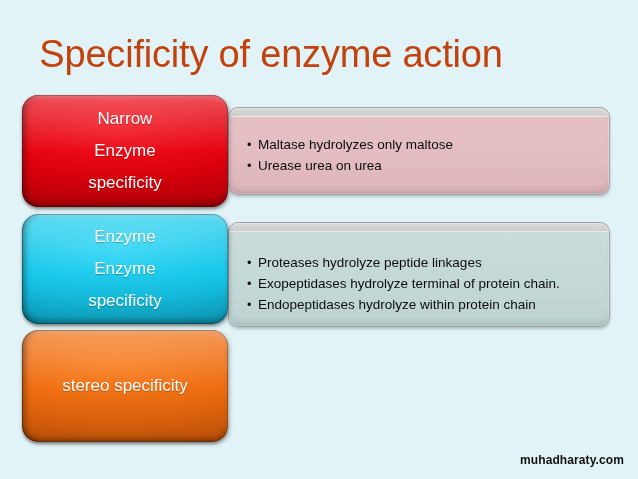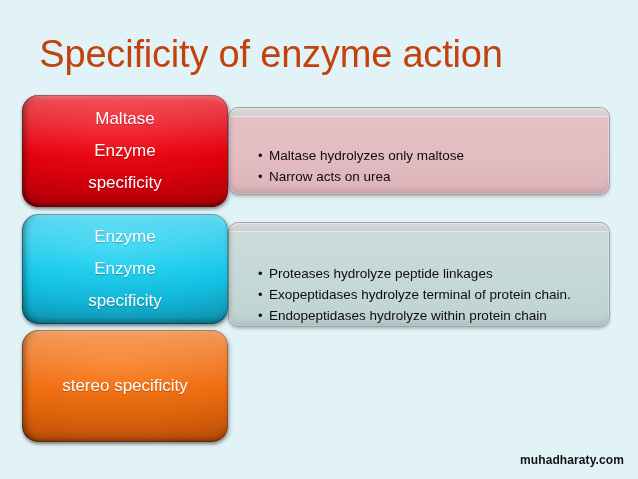--- a/index.html
+++ b/index.html
@@ -145,21 +145,21 @@
 
   .row-1 .content-box { top: 12px;  height: 88px; }
   .row-2 .content-box { top: 8px;   height: 105px; }
   .row-3 .content-box { top: 12px;  height: 90px; }
 
   .bullets {
     position: relative;
     z-index: 2;
     list-style: none;
     padding: 0 10px 0 18px;
-    margin: 11px;
+    margin: 0;
   }
   .row-1 .bullets { padding-top: 21px; }
   .row-2 .bullets { padding-top: 24px; }
   .row-3 .bullets { padding-top: 27px; }
 
   .bullets li {
     position: relative;
     color: #0d0d0d;
     font-size: 13.5px;
     line-height: 21px;
@@ -189,25 +189,25 @@
 <body>
 
 <div>
 
   <div class="slide-title">Specificity of enzyme action</div>
 
   <div class="row row-1">
     <div class="content-box cb-pink">
       <ul class="bullets">
         <li>Maltase hydrolyzes only maltose</li>
-        <li>Narrow acts on urea</li>
+        <li>Urease urea on urea</li>
       </ul>
     </div>
     <div class="label-box lb-red">
-      <div class="label-line">Maltase</div>
+      <div class="label-line">Narrow</div>
       <div class="label-line">Enzyme</div>
       <div class="label-line">specificity</div>
     </div>
   </div>
 
   <div class="row row-2">
     <div class="content-box cb-teal">
       <ul class="bullets">
         <li>Proteases hydrolyze peptide linkages</li>
         <li>Exopeptidases hydrolyze terminal of protein chain.</li>

